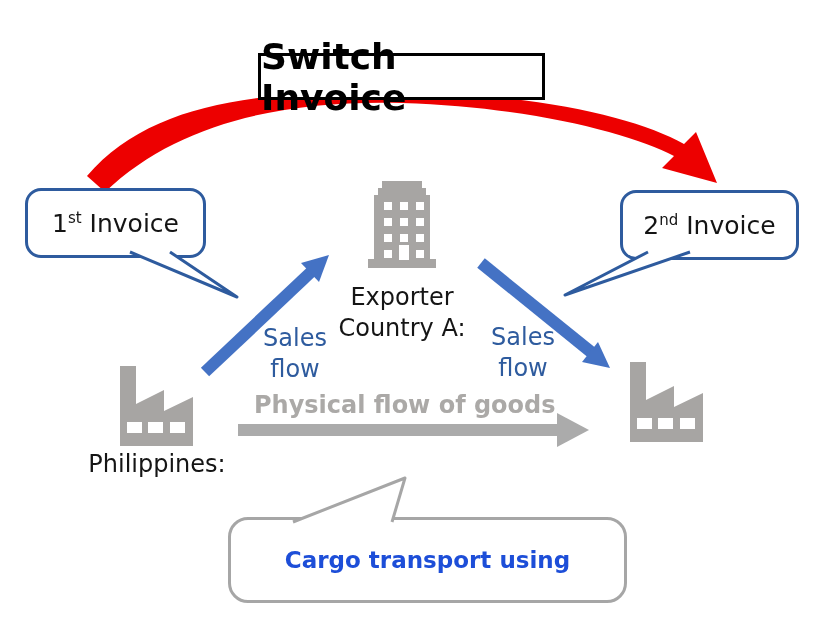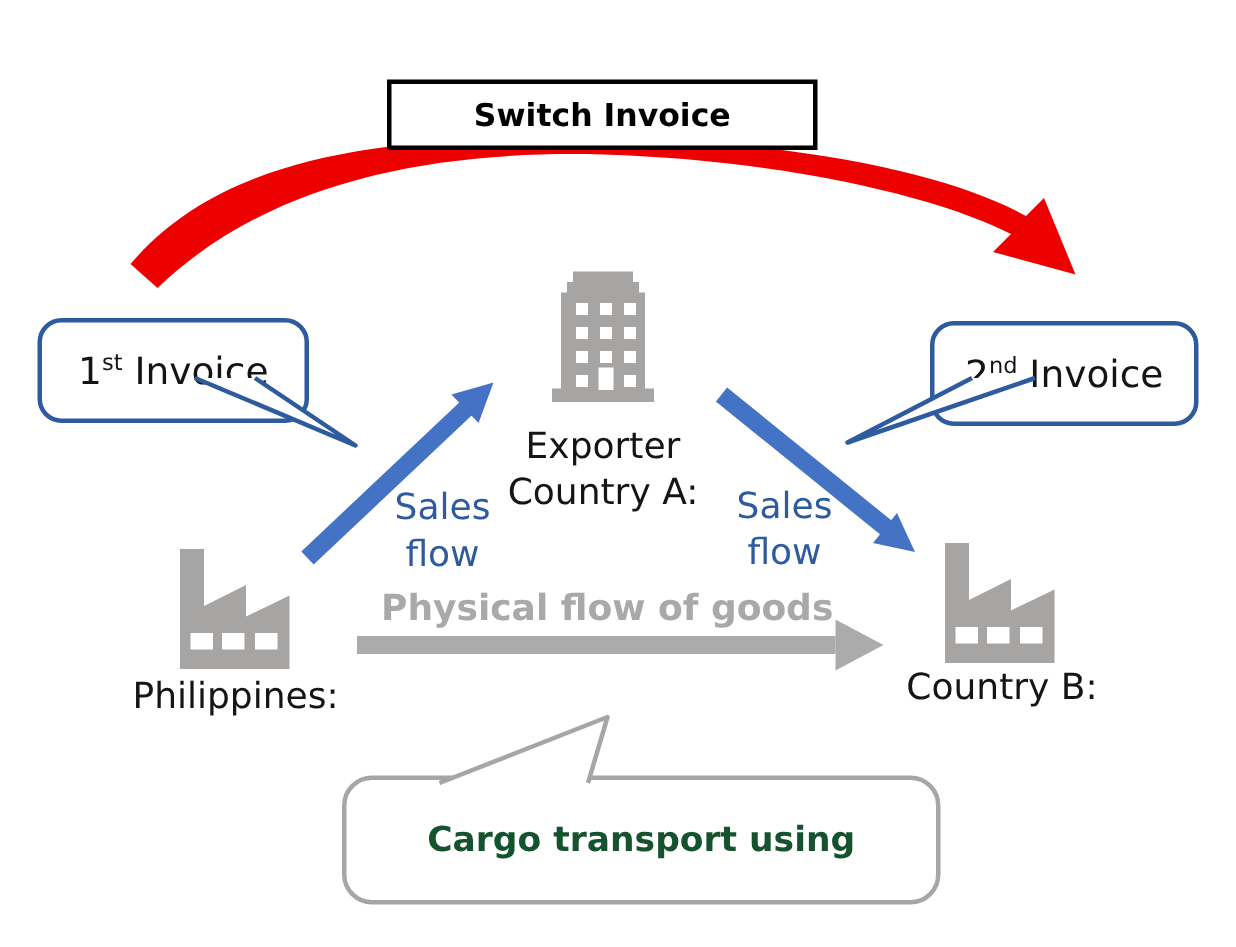--- a/index.html
+++ b/index.html
@@ -19,40 +19,40 @@
   .icon-fill{fill:var(--icon-gray);}
   .win{fill:#ffffff;}
   .tail-blue{fill:#ffffff;stroke:var(--bubble-border);stroke-width:3;stroke-linejoin:round;}
   .tail-gray{fill:#ffffff;stroke:var(--callout-gray);stroke-width:3;stroke-linejoin:round;}
 
   
   .title-box{
     position:absolute;left:258px;top:53px;width:287px;height:47px;box-sizing:border-box;
     border:3px solid #000;background:#fff;z-index:3;
     display:flex;align-items:center;justify-content:center;
-    font-weight:bold;font-size:21px;color:#000;
+    font-weight:bold;font-size:36px;color:#000;
   }
 
   
   .bubble{
     position:absolute;box-sizing:border-box;background:#fff;z-index:3;
     border:3px solid var(--bubble-border);border-radius:16px;
     display:flex;align-items:center;justify-content:center;
-    font-size:25px;color:#141414;margin-top:24px;
+    font-size:25px;color:#141414;
   }
   .bubble sup{font-size:60%;line-height:0;}
   .bubble-1{left:25px;top:188px;width:181px;height:70px;}
   .bubble-2{left:620px;top:190px;width:179px;height:70px;}
 
   
   .cargo{
     position:absolute;left:228px;top:517px;width:399px;height:86px;box-sizing:border-box;
     border:3px solid var(--callout-gray);border-radius:20px;background:#fff;z-index:3;
     display:flex;flex-direction:row;align-items:center;justify-content:center;
-    font-weight:bold;font-size:23px;line-height:32px;color:#14532d;text-align:center;
+    font-weight:bold;font-size:23px;line-height:32px;color:#1d4ed8;text-align:center;
   }
 
   
   .label{position:absolute;z-index:2;text-align:center;font-size:24px;line-height:31px;color:#151515;}
   .label.blue{color:var(--text-blue);}
   .label.gray{color:var(--gray-text);font-size:24px;font-weight:bold;}
   .country-a{left:300px;top:282px;width:204px;}
   .manufacturer{left:46px;top:449px;width:222px;}
   .importer{left:566px;top:443px;width:204px;}
   .sales-left{left:230px;top:323px;width:130px;}
@@ -146,21 +146,20 @@
 <div class="label country-a">
   <div>Exporter</div>
   <div>Country A:</div>
 </div>
 
 <div class="label manufacturer">
   <div>Philippines:</div>
 </div>
 
 <div class="label importer">
-  <div>Country B:</div>
 </div>
 
 <div class="label blue sales-left">
   <div>Sales</div>
   <div>flow</div>
 </div>
 
 <div class="label blue sales-right">
   <div>Sales</div>
   <div>flow</div>

